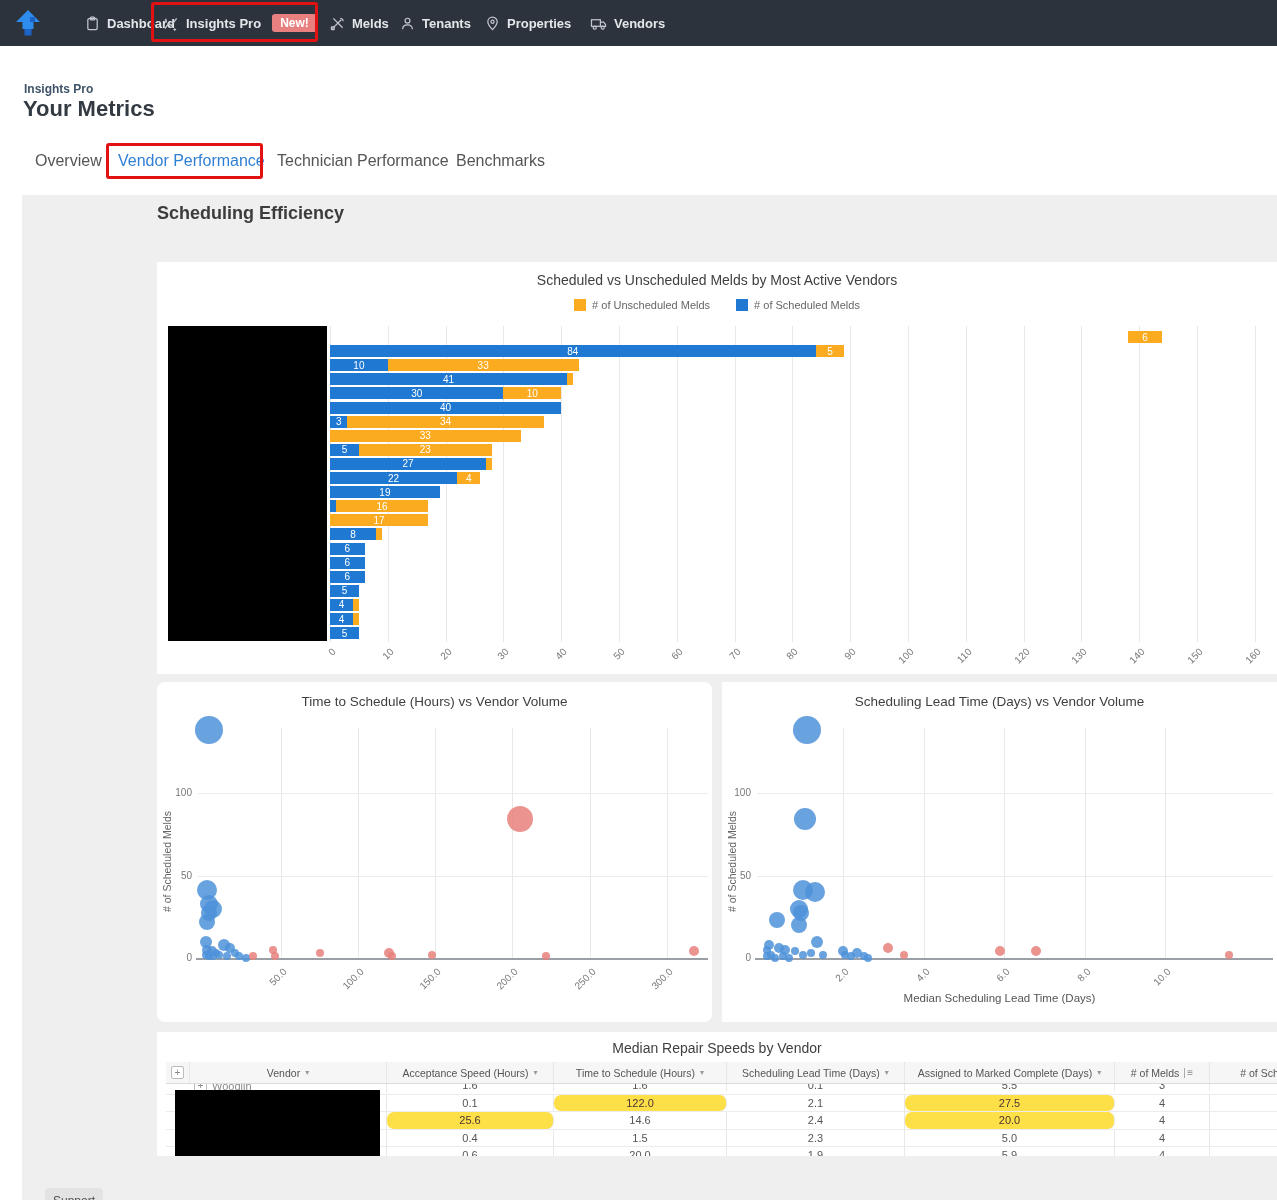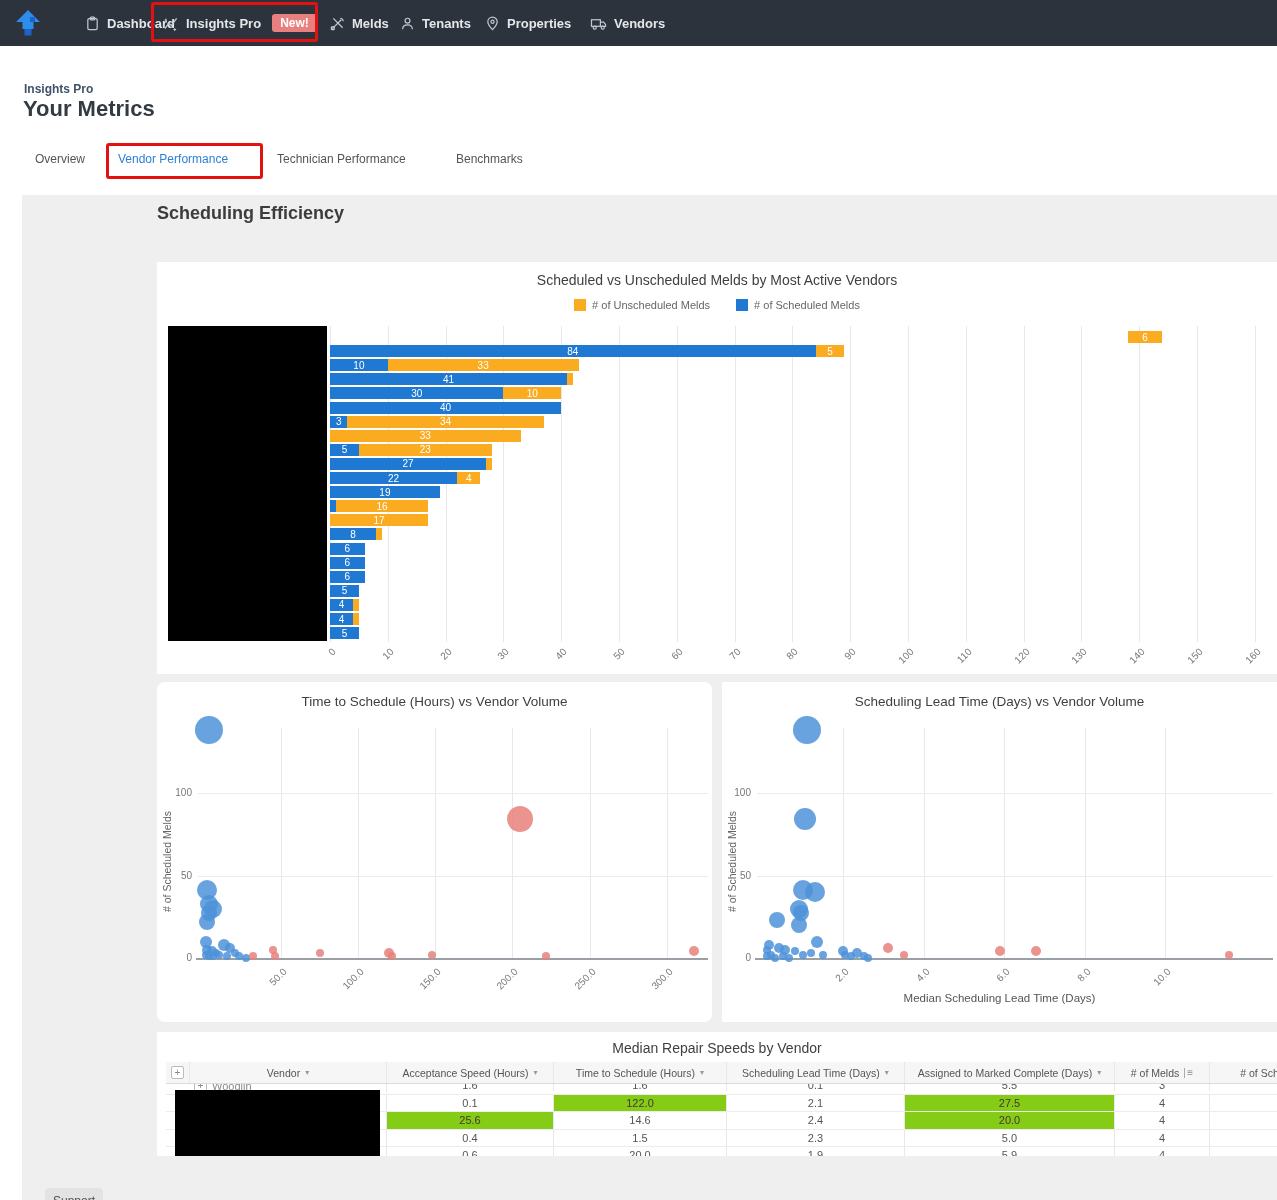--- a/index.html
+++ b/index.html
@@ -14,21 +14,21 @@
   .nav-item .nicon{display:flex;align-items:center;color:#c3c8cf;}
   .badge{background:#e98080;color:#fff;font-size:12px;font-weight:700;border-radius:3px;
          padding:2px 8px;margin-left:4px;}
   
   .red-box{position:absolute;border:3px solid #e21212;border-radius:3px;z-index:60;pointer-events:none;}
   .nav-red{left:151px;top:2px;width:167px;height:40px;}
   .tab-red{left:106px;top:143px;width:157px;height:36px;}
   
   .breadcrumb{position:absolute;left:24px;top:82px;font-size:12px;font-weight:700;color:#3e5368;}
   .page-title{position:absolute;left:23px;top:96px;font-size:22px;font-weight:700;color:#333a42;}
-  .tab{position:absolute;top:152px;font-size:12px;color:#555;cursor:pointer;}
+  .tab{position:absolute;top:152px;font-size:16px;color:#555;cursor:pointer;}
   .tab.active{color:#2f7fd4;}
   
   .content-bg{position:absolute;left:22px;top:195px;width:1255px;height:1005px;background:#efeff0;}
   .section-title{position:absolute;left:157px;top:203px;font-size:18px;font-weight:600;color:#3c3c3c;z-index:2;}
   .card{position:absolute;background:#fff;z-index:2;}
   .card-bar{left:157px;top:262px;width:1120px;height:412px;}
   .card-sc1{left:157px;top:682px;width:555px;height:340px;border-radius:8px;}
   .card-sc2{left:722px;top:682px;width:555px;height:340px;}
   .card-table{left:157px;top:1032px;width:1120px;height:124px;overflow:hidden;}
   .chart-title{position:absolute;left:0;right:0;top:10px;text-align:center;font-size:14px;color:#3f3f3f;}
@@ -52,21 +52,21 @@
   .redact{position:absolute;background:#000;z-index:5;}
   .redact-bar{left:11px;top:64px;width:159px;height:315px;}
   .redact-table{left:18px;top:58px;width:205px;height:111px;}
   
   .tbl{position:absolute;left:9px;top:30px;right:0;bottom:0;overflow:hidden;font-size:11px;color:#555;}
   .trow{position:absolute;left:0;display:flex;border-bottom:1px solid #ececec;background:#fff;overflow:hidden;}
   .trow.hdr{background:#f6f6f6;border-bottom:1px solid #dcdcdc;font-size:10.5px;color:#555;}
   .tcell{flex:none;display:flex;align-items:center;justify-content:center;gap:5px;
          border-right:1px solid #e8e8e8;padding:0 4px;overflow:hidden;white-space:nowrap;}
   .tcell.vend{justify-content:flex-start;}
-  .tcell.red{background:#84cc16;color:#4a3434;}
+  .tcell.red{background:#fde047;color:#4a3434;border-radius:7px;}
   .plusbox{width:13px;height:13px;border:1px solid #bbb;border-radius:2px;font-size:10px;line-height:11px;
            text-align:center;color:#888;background:#fff;flex:none;}
   .hdr-arrow{font-size:8px;color:#999;}
   .sort-ico{font-size:10px;color:#888;border-left:1px solid #aaa;padding-left:2px;line-height:10px;}
   
   .support-btn{position:absolute;left:45px;top:1188px;width:58px;height:26px;background:#e3e3e3;
       border-radius:4px;color:#555;font-size:12px;display:flex;align-items:center;justify-content:center;
       z-index:10;cursor:pointer;}
 </style>
 </head>

